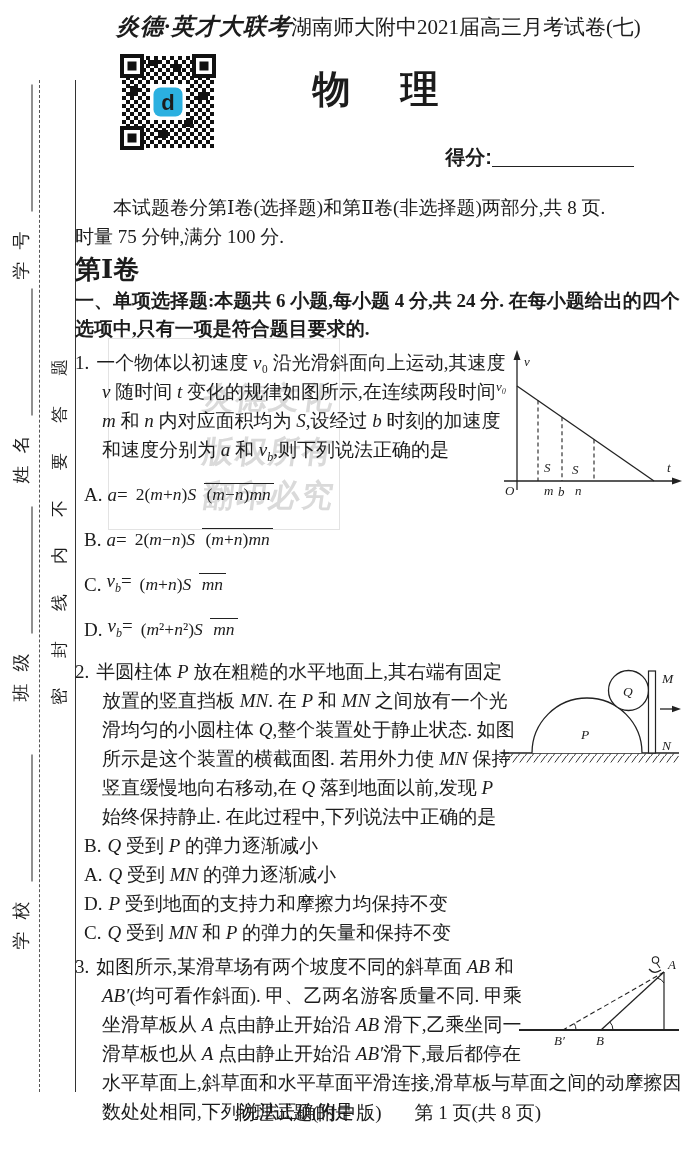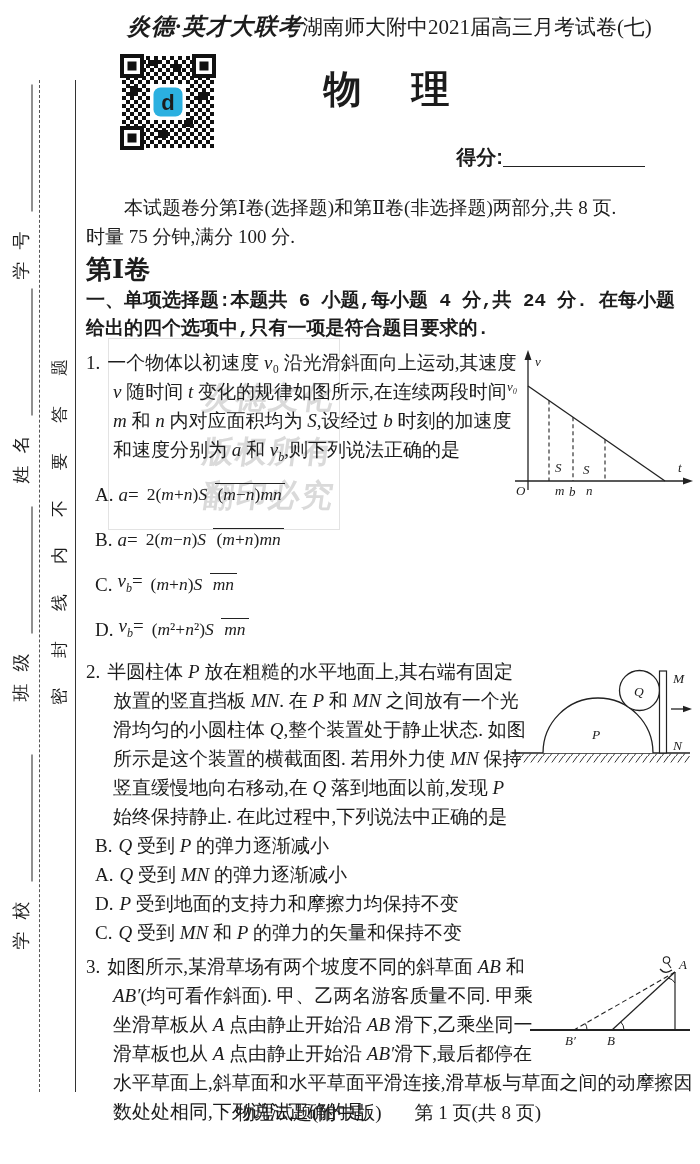--- a/index.html
+++ b/index.html
@@ -1,37 +1,37 @@
 <!DOCTYPE html>
 <html><head>
 <meta charset="utf-8">
 <style>
   html,body { margin:0; padding:0; }
   body {
     width:700px; height:1164px; background:#ffffff; position:relative;
     font-family:"Liberation Serif","DejaVu Serif",serif; color:#1c1c1c;
     overflow:hidden;
   }
-  .content { position:absolute; left:86px; top:0; width:607px; z-index:2; }
+  .content { position:absolute; left:75px; top:0; width:607px; z-index:2; }
 
   
   .header-line { text-align:center; margin-top:13px; font-size:21px; white-space:nowrap; line-height:27px; }
   .league { font-weight:bold; font-style:italic; font-size:23px; letter-spacing:1px; }
   .qr { position:absolute; left:118px; top:52px; width:100px; height:100px; z-index:3; }
   .subject { text-align:center; font-size:38px; font-weight:bold; margin-top:22px; height:52px; line-height:52px; letter-spacing:6px; }
   .score-line { text-align:right; padding-right:48px; margin-top:30px; font-size:20px; font-weight:bold;
                 font-family:Liberation Sans, sans-serif; height:24px; line-height:24px; }
   .score-blank { display:inline-block; width:142px; height:18px; border-bottom:1.5px solid #222; vertical-align:-3px; }
 
   
   .intro-p { font-size:19px; line-height:29px; margin-top:24px; }
   .indent { text-indent:2em; }
   .part-title { font-size:26px; font-weight:bold; line-height:26px; margin-top:6px; }
   .section-intro { font-size:19px; line-height:28px; font-weight:bold; margin-top:4px;
-                   font-family:Liberation Mono, monospace; }
+                   font-family:Liberation Serif, serif; }
 
   
   .question { font-size:19px; line-height:29px; margin-top:5px; }
   .q-text { padding-left:27px; text-indent:-27px; }
   .q-no { margin-right:7px; }
   .fig { float:right; margin-left:8px; background:#fff; }
   .opt-line { margin-left:9px; line-height:29px; }
   .opt-line .opt-label { margin-right:6px; }
   .q1-opt { display:flex; align-items:center; height:45px; margin-left:9px; gap:5px; }
   .frac { display:inline-block; text-align:center; font-size:17.5px; line-height:1.18; vertical-align:middle; }

